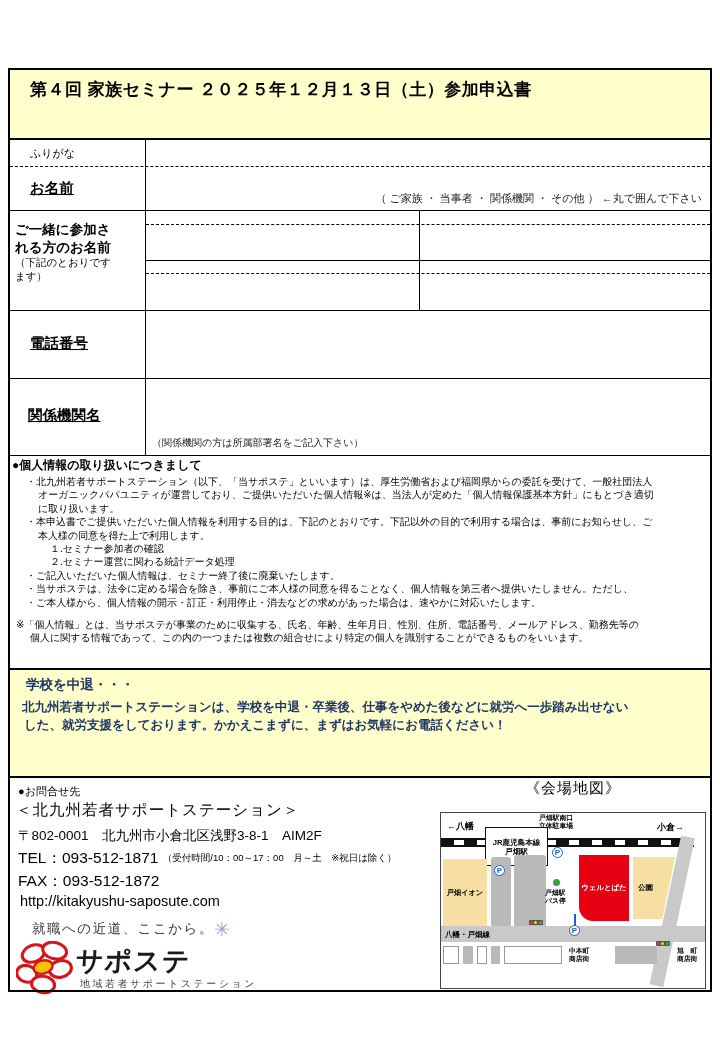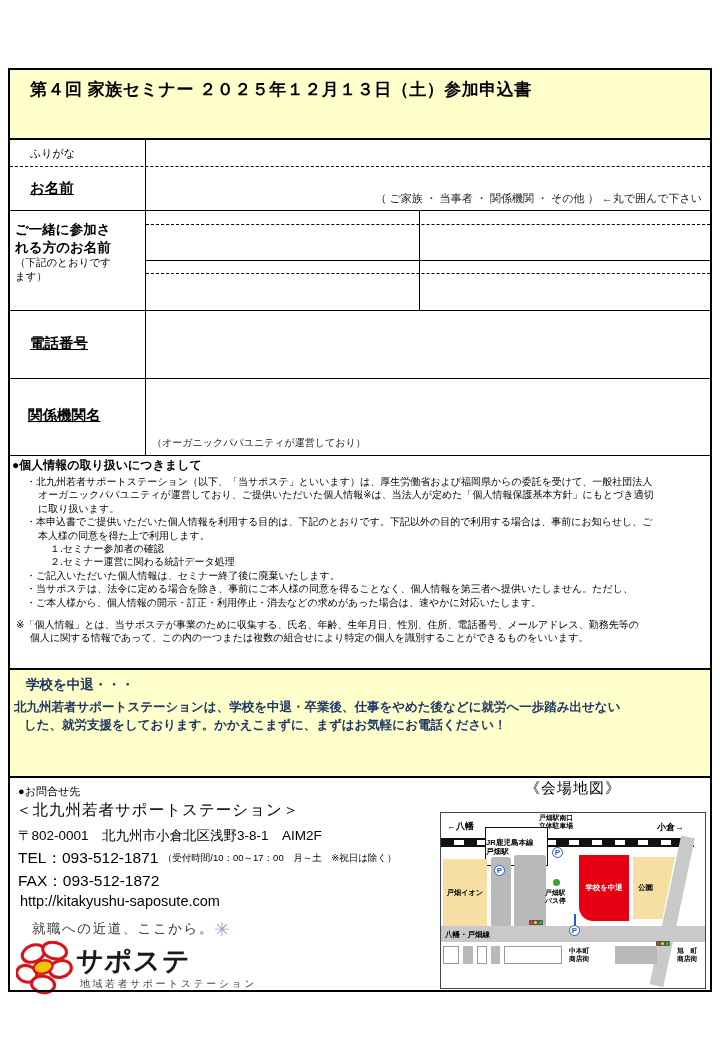--- a/index.html
+++ b/index.html
@@ -35,21 +35,21 @@
   .pl-b  { padding-left:14px; }
   .pl-c  { padding-left:26px; }
   .pl-n  { padding-left:38px; }
   .pl-s  { padding-left:4px;  margin-top:9px; }
   .pl-s2 { padding-left:18px; }
 
   
   .about-box { left:10px; top:668px; width:700px; height:110px; background:#ffffcc;
                border-top:2px solid #000; border-bottom:2px solid #000; color:#1f3864; }
   .about-box .head { margin:6px 0 4px 16px; font-size:13.5px; font-weight:bold; }
-  .about-box .l1 { margin-left:4px; }
+  .about-box .l1 { margin-left:12px; }
   .about-box .ln { margin-left:14px; }
   .about-box div.t { font-size:12.5px; font-weight:bold; line-height:18px; }
 
   
   .c-head { left:18px; top:784px; font-size:11px; }
   .c-org  { left:16px; top:800px; font-size:15.5px; letter-spacing:1px; }
   .c-addr { left:18px; top:827px; font-size:13.5px; }
   .c-tel  { left:18px; top:848px; font-size:15.5px; }
   .c-tel .small { font-size:9.5px; vertical-align:2px; }
   .c-fax  { left:18px; top:871px; font-size:15.5px; }
@@ -62,21 +62,21 @@
 
   
   .map-title { left:440px; top:779px; width:266px; text-align:center; font-size:15px; letter-spacing:1px; }
   .map { left:440px; top:812px; width:266px; height:177px; border:1px solid #444; background:#fff; overflow:hidden; }
   .map .abs { position:absolute; }
   .m-lbl { font-size:9px; font-weight:bold; }
   .m-lbl-xs { font-size:6.8px; line-height:8px; font-weight:bold; }
   .rail { left:0; top:25px; width:253px; height:9px; border-top:2px solid #111; border-bottom:2px solid #111;
           background:repeating-linear-gradient(90deg,#111 0 13px,#fff 13px 23px); }
   .station-box { left:44px; top:14px; width:63px; height:39px; background:#fff; border:1.5px solid #111;
-                 display:flex; flex-direction:column; align-items:flex-start; justify-content:center;
+                 display:flex; flex-direction:column; align-items:center; justify-content:center;
                  font-size:7.6px; font-weight:bold; line-height:9px; }
   .p-icon { width:11px; height:11px; border:1.5px solid #2060c0; border-radius:50%; background:#fff;
             color:#2060c0; font-size:8px; font-weight:bold; display:flex; align-items:center; justify-content:center; }
   .blk-tan { background:#f7dfa3; }
   .blk-gray { background:#b9b9b9; }
   .aeon { left:2px; top:46px; width:44px; height:68px; display:flex; align-items:center; justify-content:center;
           font-size:7.2px; font-weight:bold; }
   .gray1 { left:50px; top:44px; width:20px; height:70px; border-radius:3px; }
   .gray2 { left:73px; top:42px; width:32px; height:72px; border-radius:3px; }
   .bus-dot { left:112px; top:66px; width:7px; height:7px; background:#3aa13f; border-radius:50%; }
@@ -129,21 +129,21 @@
 
   <div class="abs comp-label">
     <div class="b">ご一緒に参加さ</div>
     <div class="b">れる方のお名前</div>
     <div class="s">（下記のとおりです</div>
     <div class="s">ます）</div>
   </div>
 
   <div class="abs lbl" style="left:30px; top:334px;">電話番号</div>
   <div class="abs lbl" style="left:28px; top:406px;">関係機関名</div>
-  <div class="abs note-sm" style="left:152px; top:436px; font-size:10px;">（オーガニックパパユニティが運営しており）</div>
+  <div class="abs note-sm" style="left:152px; top:436px; font-size:10px;">（関係機関の方は所属部署名をご記入下さい）</div>
 
   <div class="abs privacy">
     <div class="head">●個人情報の取り扱いにつきまして</div>
     <div class="pl-b">・北九州若者サポートステーション（以下、「当サポステ」といいます）は、厚生労働省および福岡県からの委託を受けて、一般社団法人</div>
     <div class="pl-c">オーガニックパパユニティが運営しており、ご提供いただいた個人情報※は、当法人が定めた「個人情報保護基本方針」にもとづき適切</div>
     <div class="pl-c">に取り扱います。</div>
     <div class="pl-b">・本申込書でご提供いただいた個人情報を利用する目的は、下記のとおりです。下記以外の目的で利用する場合は、事前にお知らせし、ご</div>
     <div class="pl-c">本人様の同意を得た上で利用します。</div>
     <div class="pl-n">１.セミナー参加者の確認</div>
     <div class="pl-n">２.セミナー運営に関わる統計データ処理</div>
@@ -208,21 +208,21 @@
     <div class="abs blk-gray gray1"></div>
     <div class="abs blk-gray gray2"></div>
     <div class="abs p-icon" style="left:53px; top:52px;">P</div>
 
     <div class="abs bus-dot"></div>
     <div class="abs m-lbl-xs" style="left:104px; top:76px;">
       <div>戸畑駅</div>
       <div>バス停</div>
     </div>
 
-    <div class="abs venue">学校を中退</div>
+    <div class="abs venue">ウェルとばた</div>
     <div class="abs blk-tan park">公園</div>
     <div class="abs diag-road"></div>
 
     <div class="abs h-road"></div>
     <div class="abs road-lbl">八幡・戸畑線</div>
 
     <div class="abs tl" style="left:88px; top:107px;">
         <i style="background:#e33;"></i>
         <i style="background:#fd0;"></i>
         <i style="background:#3b3;"></i>

